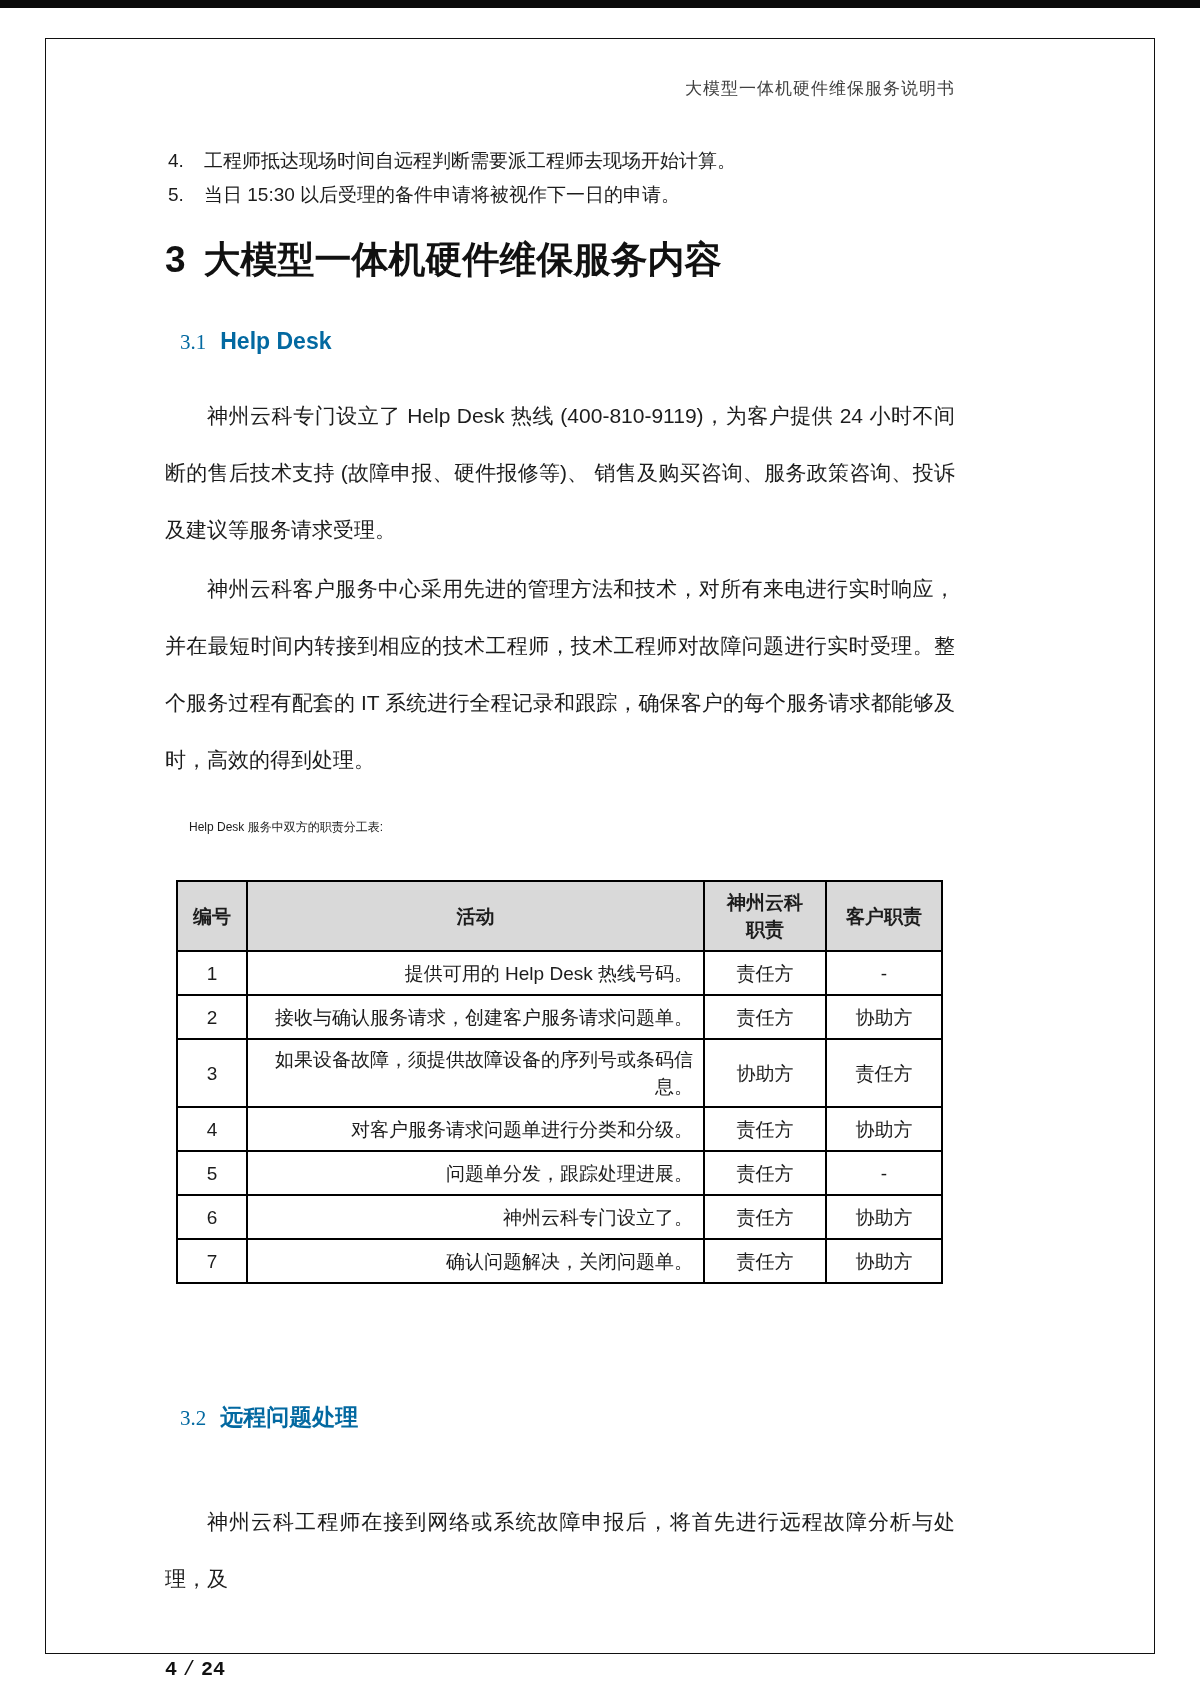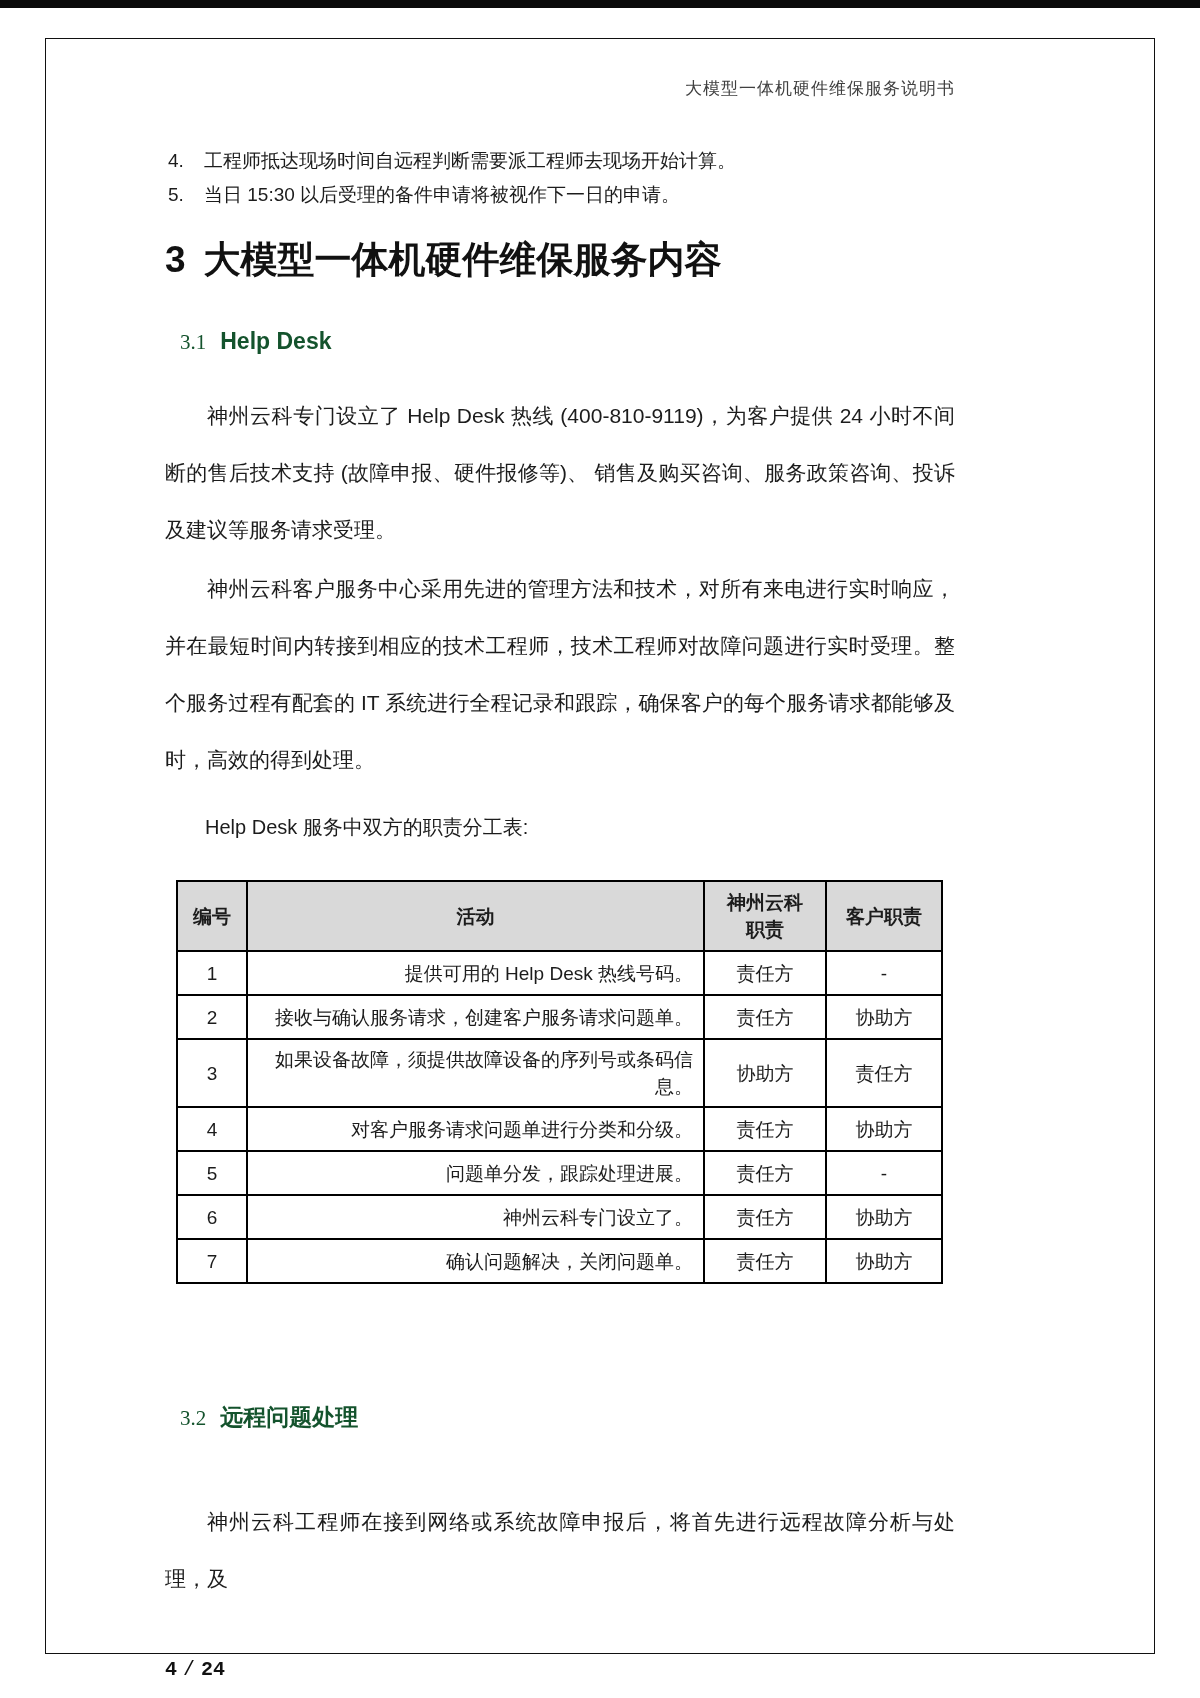--- a/index.html
+++ b/index.html
@@ -49,21 +49,21 @@
     font-size: 37px;
     line-height: 36px;
     font-weight: bold;
     color: #111;
   }
   .h1 .sec-num { display: inline-block; margin-right: 18px; font-weight: bold; }
   .h2 {
     margin-top: 48px;
     margin-left: 15px;
     line-height: 30px;
-    color: #14532d;
+    color: #0369a1;
   }
   .h2 .sec-num {
     font-family: "Liberation Serif", serif;
     font-size: 21px;
     font-weight: normal;
     margin-right: 14px;
   }
   .h2 .sec-title { font-size: 23px; font-weight: bold; }
   .h2.second { margin-top: 118px; }
   .body-p {
@@ -71,21 +71,21 @@
     font-size: 21px;
     line-height: 57px;
     text-align: justify;
     text-indent: 2em;
     color: #1c1c1c;
   }
   .body-p.first { margin-top: 28px; }
   .body-p.after-h2 { margin-top: 58px; margin-bottom: 0; }
   .table-caption {
     margin-top: 22px;
-    font-size: 20px;
+    font-size: 12px;
     line-height: 34px;
     text-indent: 2em;
   }
   table.resp-table {
     margin-top: 36px;
     margin-left: 11px;
     width: 765px;
     border-collapse: collapse;
     table-layout: fixed;
   }

